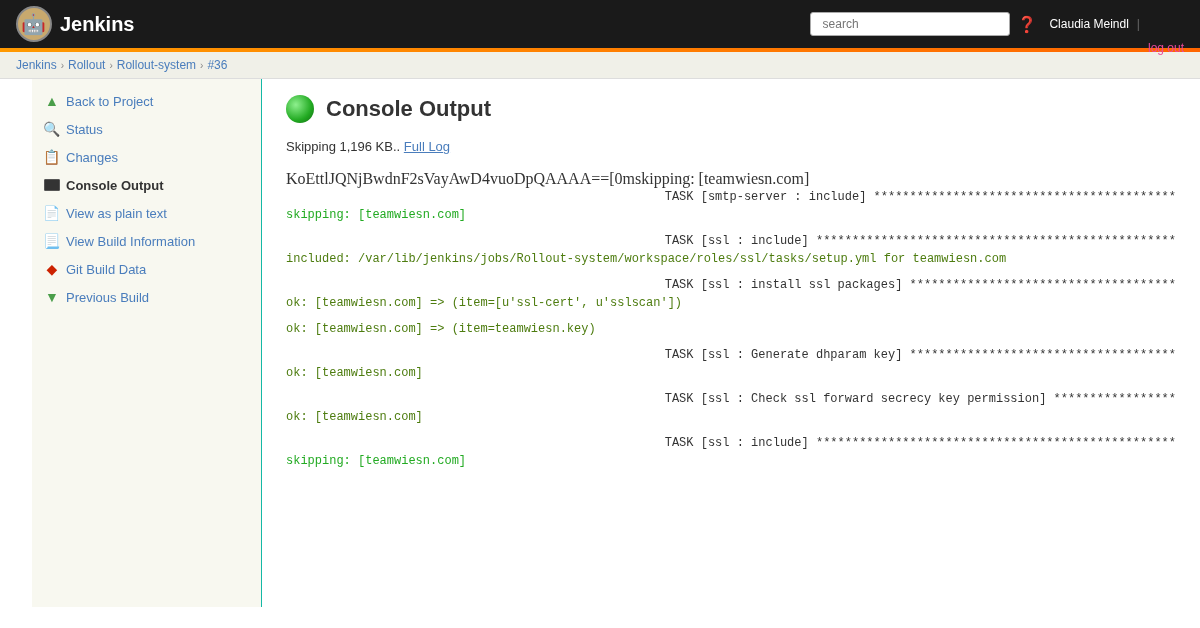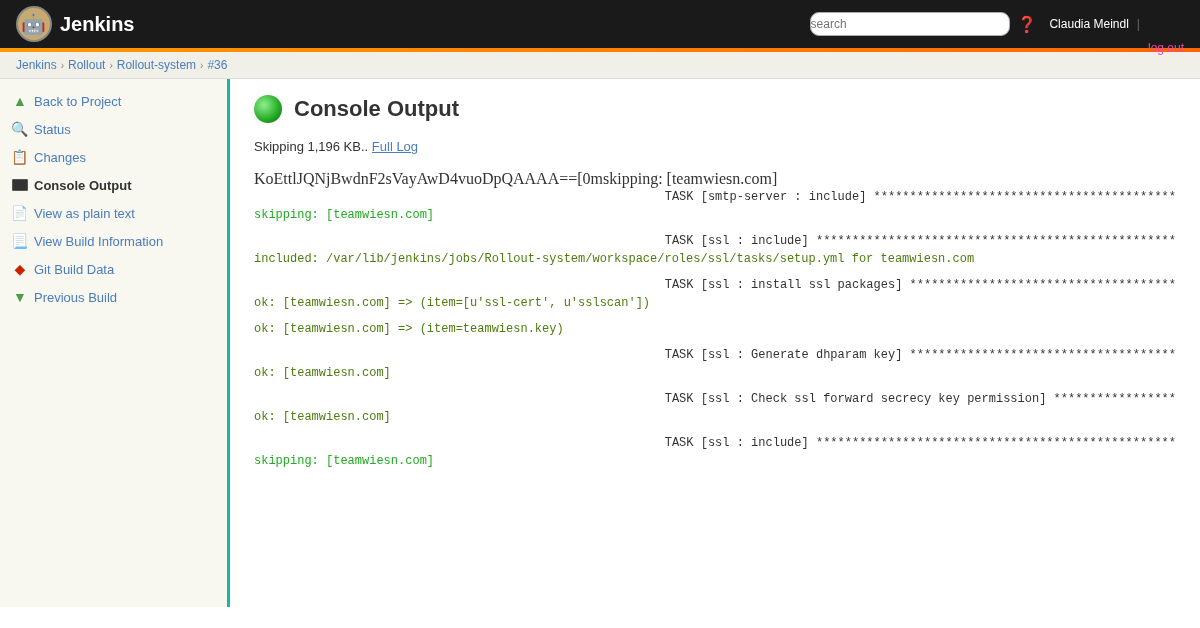--- a/index.html
+++ b/index.html
@@ -36,22 +36,22 @@
       overflow: hidden;
     }
     #search-area {
       display: flex;
       align-items: center;
       gap: 8px;
     }
     #search-box {
       background: #fff;
       border: 1px solid #aaa;
-      border-radius: 9px;
-      padding: 4px 0;
+      border-radius: 3px;
+      padding: 4px 12px;
       font-size: 12px;
       width: 200px;
       color: #333;
     }
     #help-icon {
       color: #aaa;
       font-size: 16px;
       cursor: pointer;
     }
     #user-info {
@@ -89,22 +89,23 @@
     #main-layout {
       display: flex;
       min-height: calc(628px - 100px);
     }
 
     
     #sidebar {
       width: 230px;
       min-width: 230px;
       background: #f8f8f0;
-      border-right: 3px solid #14b8a6;
+      border-right: 1px solid #14b8a6;
       padding: 8px 0;
+      margin-left: 32px;
     }
     .sidebar-item {
       display: flex;
       align-items: center;
       gap: 6px;
       padding: 6px 12px;
       cursor: pointer;
       color: #4a7dbc;
       font-size: 13px;
       text-decoration: none;

